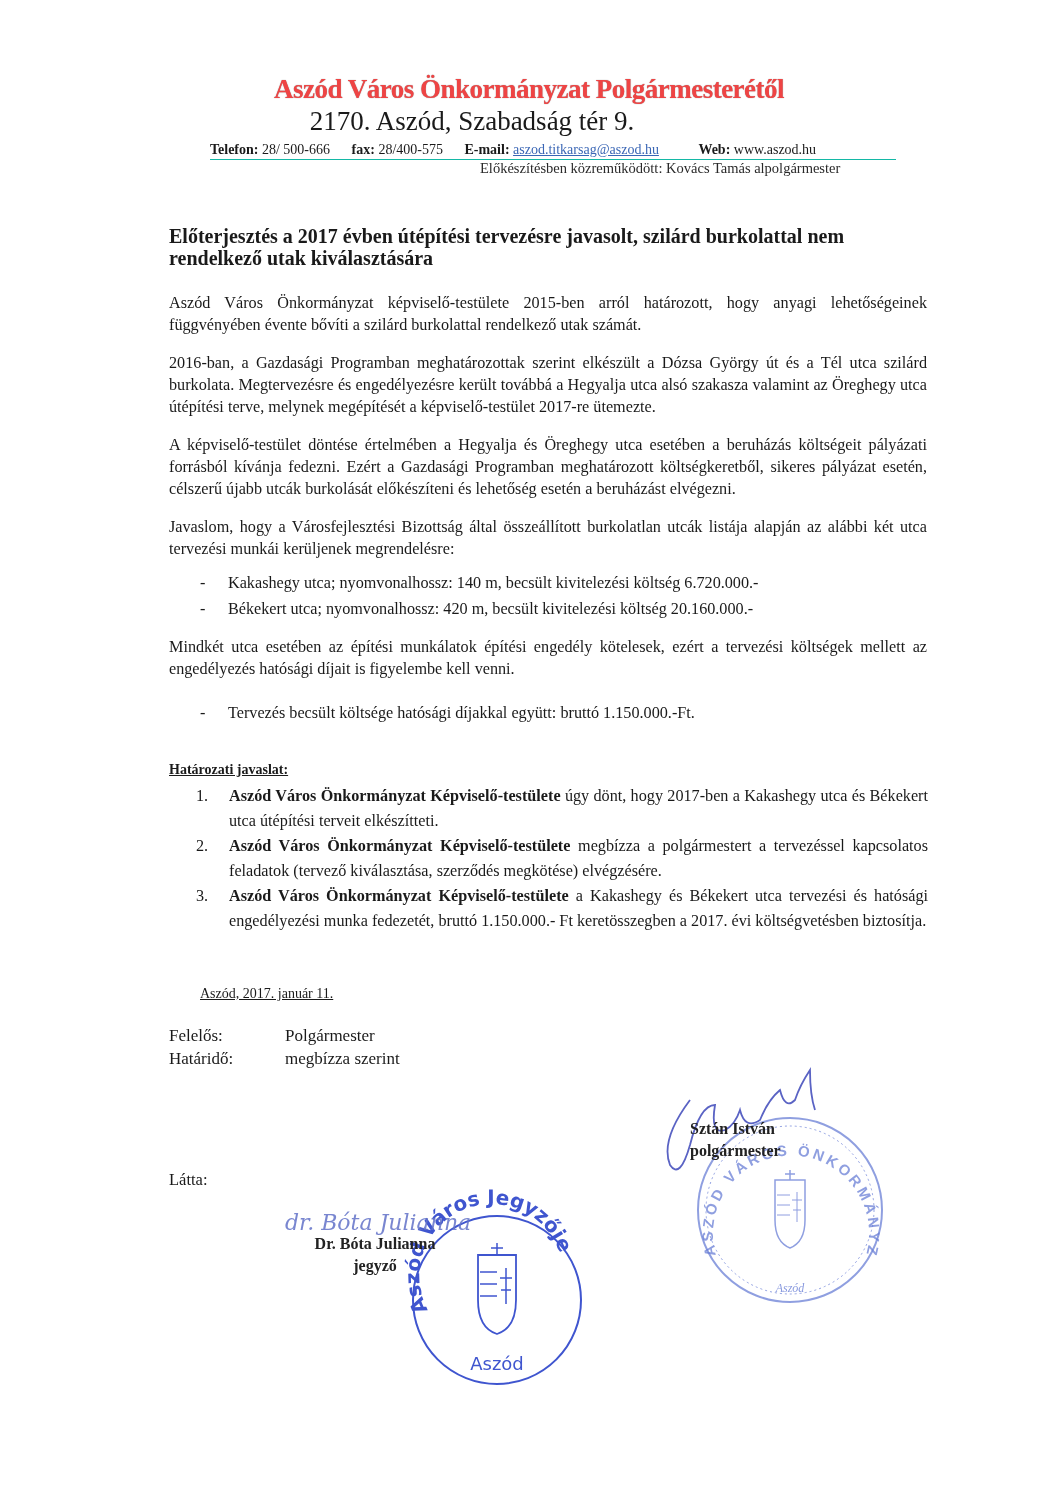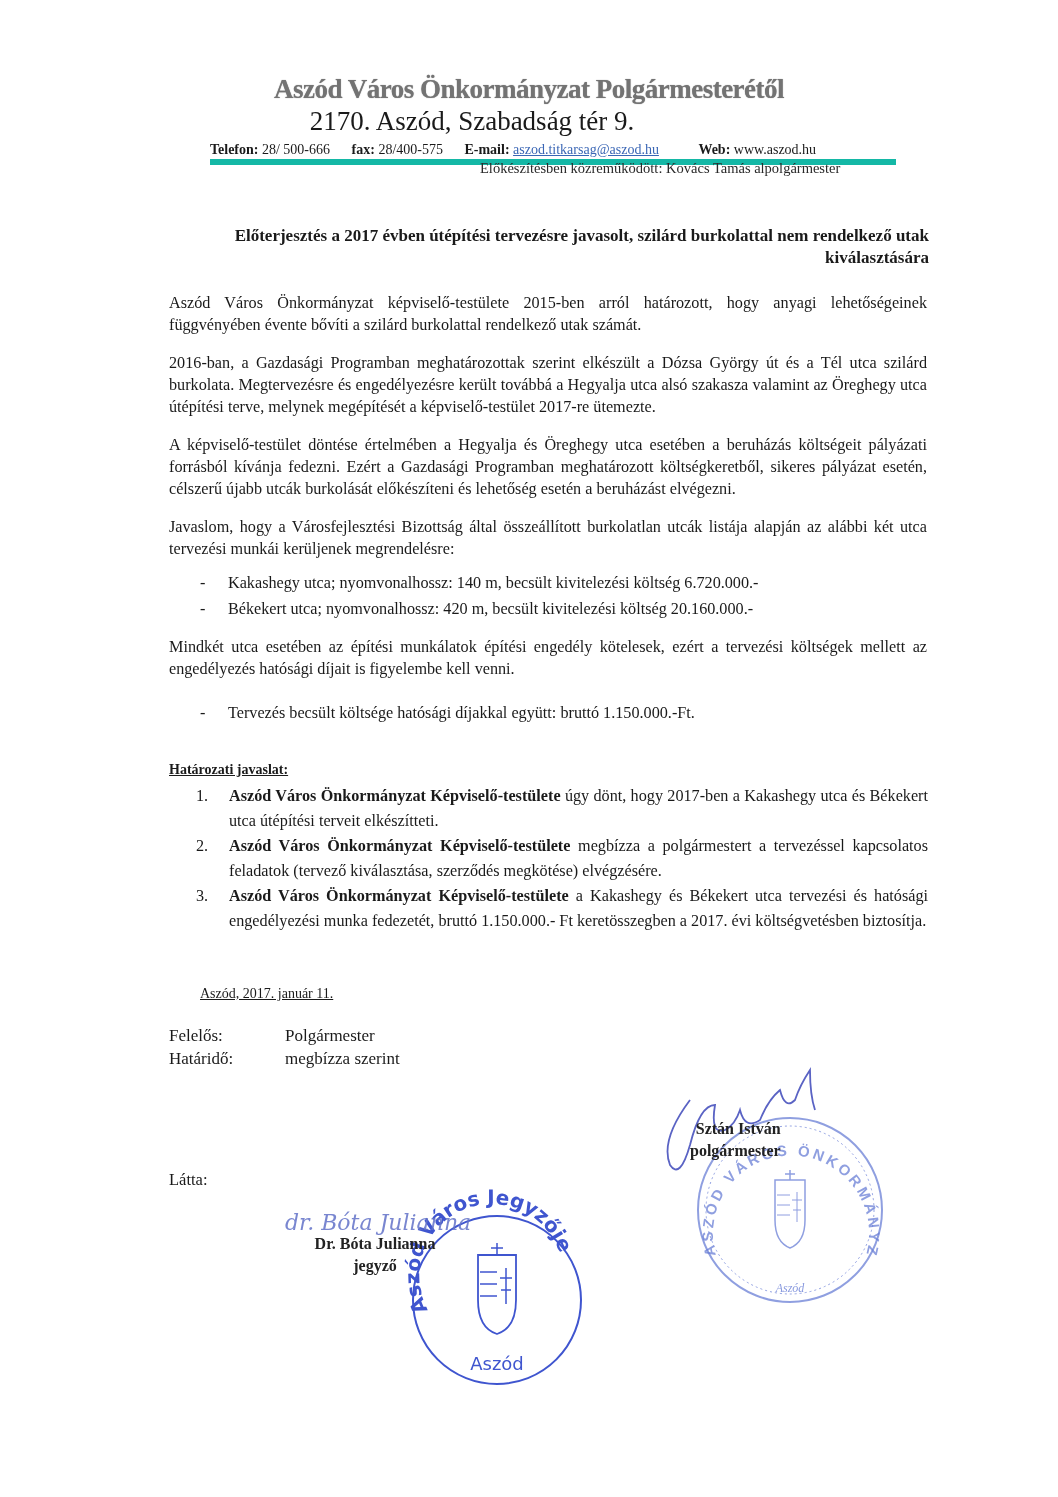--- a/index.html
+++ b/index.html
@@ -3,39 +3,39 @@
 <meta charset="utf-8">
 <style>
   html, body { margin: 0; padding: 0; background: #ffffff; }
   body {
     width: 1058px; height: 1497px; position: relative; overflow: hidden;
     font-family: "Liberation Serif", "DejaVu Serif", serif; color: #1a1a1a;
   }
   .abs { position: absolute; }
   .hdr-title {
     left: 0; width: 1058px; top: 74px; text-align: center;
-    font-size: 27px; font-weight: bold; color: #737373; letter-spacing: -0.5px;
+    font-size: 27px; font-weight: bold; color: #ef4444; letter-spacing: -0.5px;
     text-shadow: 0 0 1px #888;
   }
   .hdr-addr {
     left: 0; width: 894px; top: 106px; text-align: center; padding-left: 50px; box-sizing: border-box;
     font-size: 27px; color: #1a1a1a;
   }
   .hdr-contact {
     left: 210px; width: 686px; top: 142px; font-size: 14px;
-    border-bottom: 6px solid #14b8a6; padding-bottom: 1px; white-space: nowrap;
+    border-bottom: 1px solid #14b8a6; padding-bottom: 1px; white-space: nowrap;
   }
   .hdr-contact b { font-weight: bold; }
   .hdr-contact .gap { display: inline-block; width: 18px; }
   .hdr-contact .email { color: #3a66b5; text-decoration: underline; }
   .hdr-prep {
     left: 480px; top: 160px; font-size: 14.5px; color: #2a2a2a;
   }
   .title {
-    left: 169px; width: 760px; top: 225px; font-size: 17px; font-weight: bold; line-height: 22px; text-align: right;
+    left: 169px; width: 760px; top: 225px; font-size: 20px; font-weight: bold; line-height: 22px;
   }
   .para {
     left: 169px; width: 758px; font-size: 16.2px; line-height: 22px; text-align: justify;
   }
   .bullet {
     left: 200px; font-size: 16.2px; line-height: 22px; white-space: nowrap;
   }
   .bullet .dash { display: inline-block; width: 28px; }
   .resol-head {
     left: 169px; top: 762px; font-size: 14px; font-weight: bold; text-decoration: underline;
@@ -146,20 +146,20 @@
   <text font-family="DejaVu Sans, sans-serif" font-size="20" font-weight="bold" fill="#3f55cf">
     <textPath href="#clerkArc">Aszód Város Jegyzője</textPath>
   </text>
   <text x="497" y="1370" text-anchor="middle" font-family="DejaVu Sans, sans-serif" font-size="18" fill="#3f55cf">Aszód</text>
 
   <path d="M690 1100 q-30 40 -20 65 q10 15 20 -20 q10 -40 25 -40 q-5 30 10 25 q10 -5 15 -20 q5 20 20 10 q8 -20 20 -30 q5 20 15 10 q5 -15 15 -30 q0 25 5 40" fill="none" stroke="#5a63c4" stroke-width="1.8"></path>
 
   <text x="285" y="1230" font-family="DejaVu Serif, serif" font-style="italic" font-size="22" fill="#6272c8" opacity="0.85">dr. Bóta Julianna</text>
 </svg>
 
-<div class="abs signer" style="left:690px; top:1118px; text-align:right;">
+<div class="abs signer" style="left:690px; top:1118px; text-align:left;">
   <div>Sztán István</div>
   <div>polgármester</div>
 </div>
 <div class="abs signer" style="left:280px; top:1233px; width:190px;">
   <div>Dr. Bóta Julianna</div>
   <div>jegyző</div>
 </div>
 
 </body></html>

